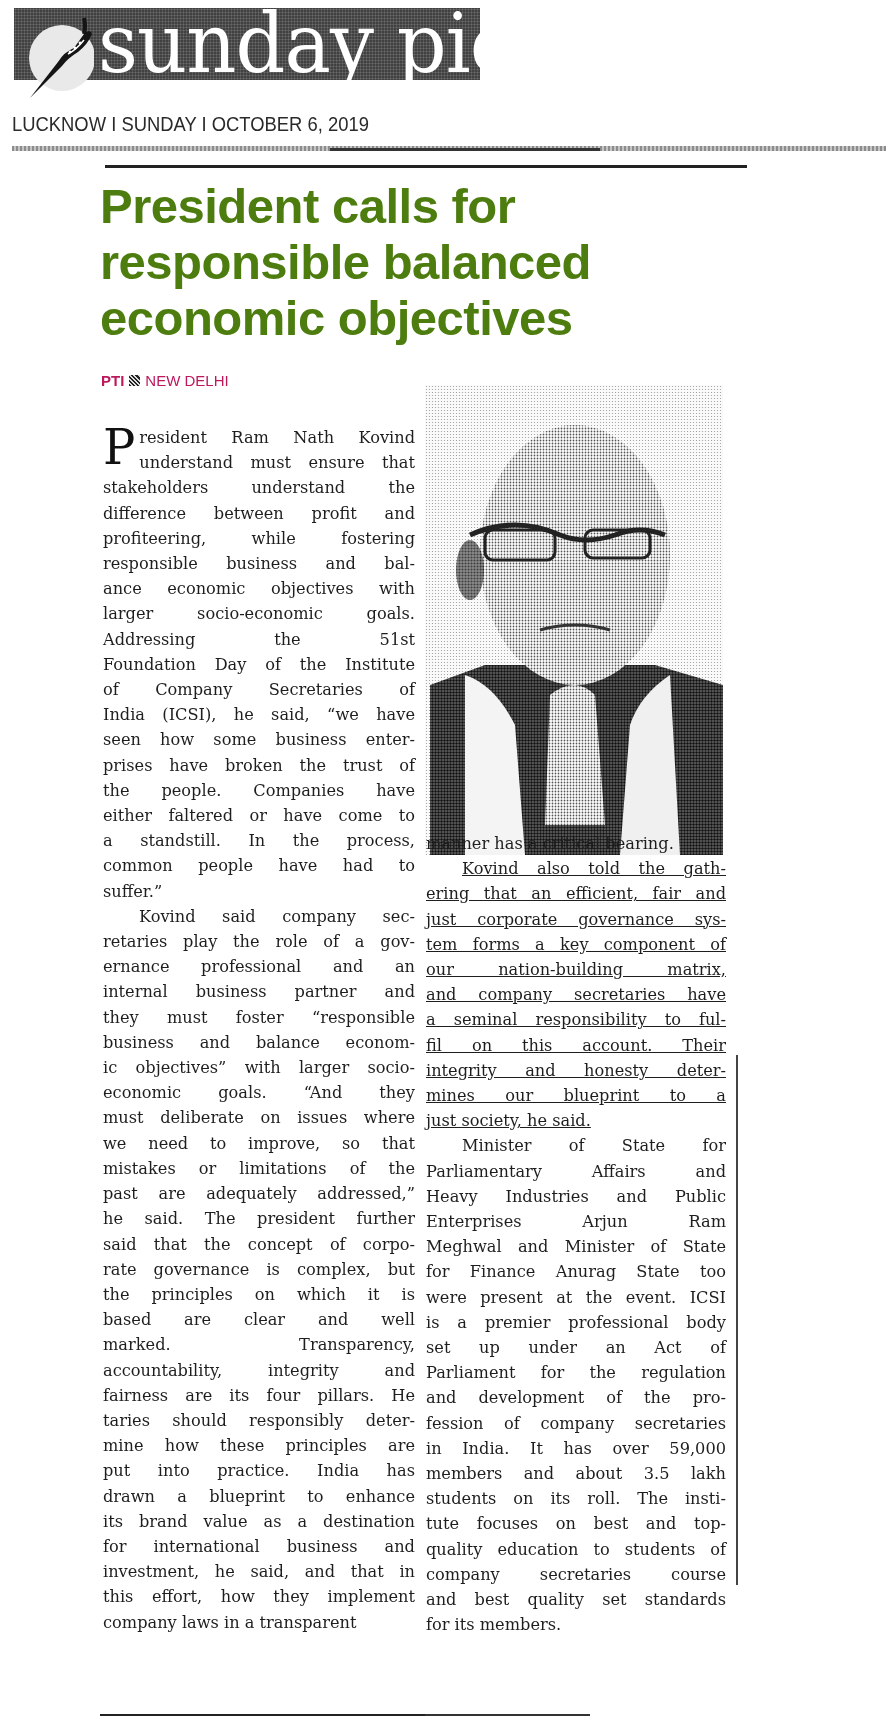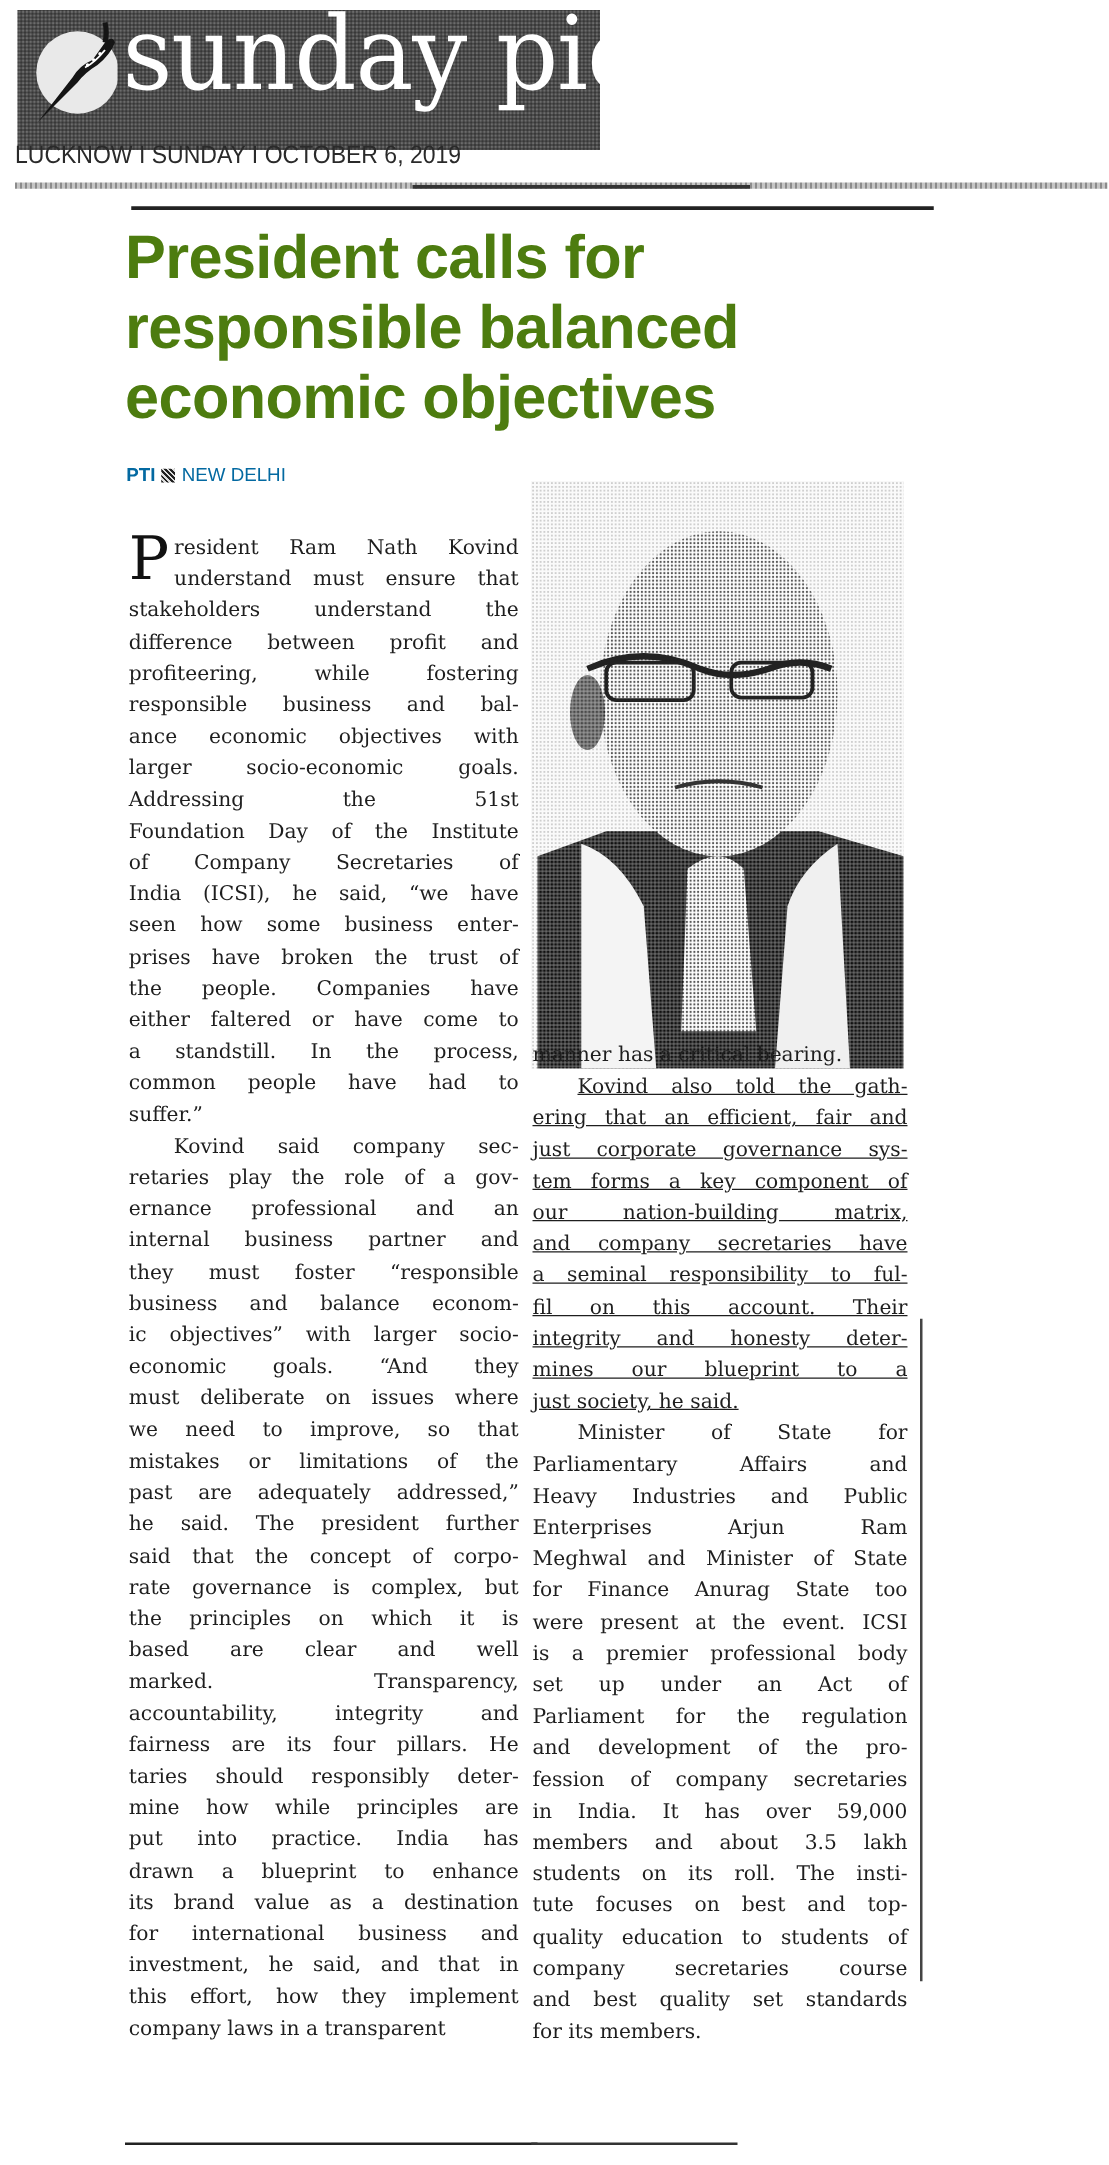--- a/index.html
+++ b/index.html
@@ -1,20 +1,20 @@
 <!DOCTYPE html>
 <html><head>
 <meta charset="utf-8">
 <style>
   html, body { margin: 0; padding: 0; background: #ffffff; }
   body { width: 887px; height: 1732px; position: relative; overflow: hidden; color: #1a1a1a; }
 
   
   .masthead {
-    position: absolute; left: 14px; top: 8px; width: 466px; height: 112px;
+    position: absolute; left: 14px; top: 8px; width: 466px; height: 72px;
     background-color: #4a4a4a;
     background-image:
       radial-gradient(circle, rgba(255,255,255,0.18) 0.8px, transparent 1.2px),
       radial-gradient(circle, rgba(0,0,0,0.25) 0.8px, transparent 1.2px);
     background-size: 3px 3px, 3px 3px;
     background-position: 0 0, 1.5px 1.5px;
   }
   .logo-wrap { position: absolute; left: 14px; top: 6px; width: 66px; height: 86px; }
   .masthead-title {
     position: absolute; left: 84px; top: -12px; white-space: nowrap;
@@ -40,21 +40,21 @@
   }
 
   
   .headline {
     position: absolute; left: 100px; top: 178px; width: 640px;
     font-family: "Liberation Sans", sans-serif; font-weight: bold;
     font-size: 49px; line-height: 56px; color: #4d7c0f; letter-spacing: -0.5px;
   }
   .byline {
     position: absolute; left: 101px; top: 372px;
-    font-family: "Liberation Sans", sans-serif; font-size: 15px; color: #0369a1;
+    font-family: "Liberation Sans", sans-serif; font-size: 15px; color: #be185d;
     display: flex; align-items: center; gap: 5px;
   }
   .byline .agency { font-weight: bold; }
   .byline .sep-icon {
     width: 11px; height: 11px; display: inline-block;
     background-image: repeating-linear-gradient(45deg, #222 0 1.5px, #ddd 1.5px 3px);
   }
 
   
   .col {
@@ -157,21 +157,21 @@
       <span class="line">past are adequately addressed,”</span>
       <span class="line">he said. The president further</span>
       <span class="line">said that the concept of corpo-</span>
       <span class="line">rate governance is complex, but</span>
       <span class="line">the principles on which it is</span>
       <span class="line">based are clear and well</span>
       <span class="line">marked. Transparency,</span>
       <span class="line">accountability, integrity and</span>
       <span class="line">fairness are its four pillars. He</span>
       <span class="line">taries should responsibly deter-</span>
-      <span class="line">mine how while principles are</span>
+      <span class="line">mine how these principles are</span>
       <span class="line">put into practice. India has</span>
       <span class="line">drawn a blueprint to enhance</span>
       <span class="line">its brand value as a destination</span>
       <span class="line">for international business and</span>
       <span class="line">investment, he said, and that in</span>
       <span class="line">this effort, how they implement</span>
       <span class="line last">company laws in a transparent</span>
     </p>
 </div>
 

